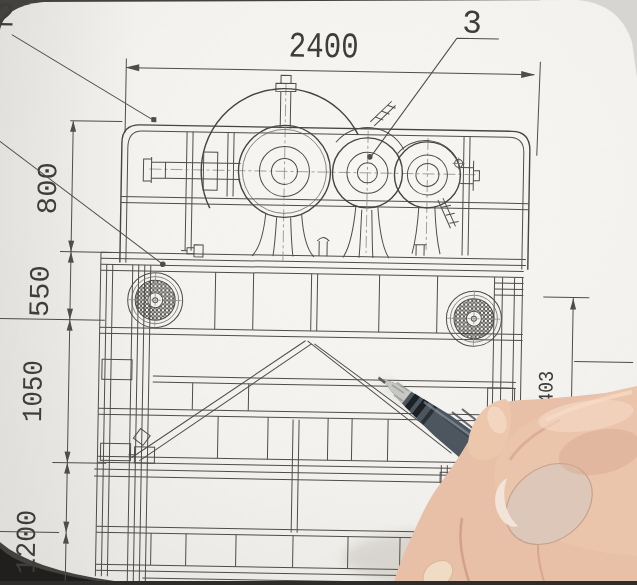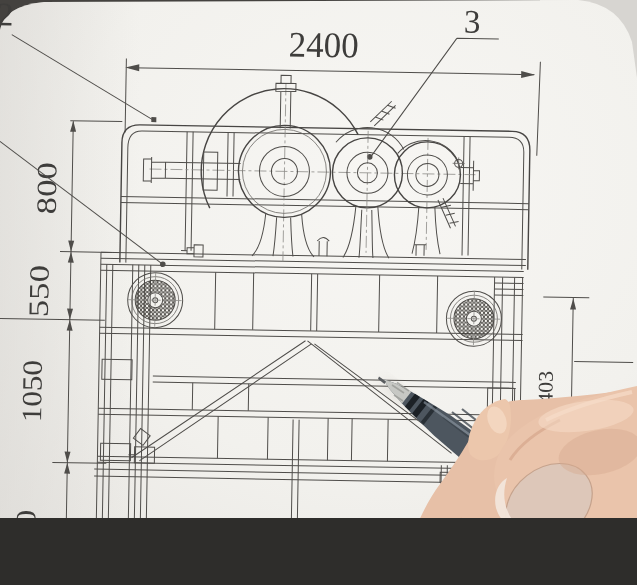--- a/index.html
+++ b/index.html
@@ -1,17 +1,17 @@
 <!DOCTYPE html>
 <html><head>
 <meta charset="utf-8">
 <style>
   html,body{margin:0;padding:0;background:#2e2d2b;}
-  .stage{position:relative;width:637px;height:518px;overflow:hidden;background:#44423f;
-         font-family:Liberation Serif, serif;}
+  .stage{position:relative;width:637px;height:581px;overflow:hidden;background:#44423f;
+         font-family:Liberation Mono, monospace;}
   svg{display:block}
   .ln{stroke:#4f4d4a;fill:none;stroke-width:1;}
   .lt{stroke:#6b6965;fill:none;stroke-width:.8;}
   .ln2{stroke:#474543;fill:none;stroke-width:1.4;}
   .cl{stroke:#8d8b87;fill:none;stroke-width:.8;stroke-dasharray:12 3 3 3;}
   .fil{fill:#4f4d4a;stroke:none;}
   .txt{fill:#3e3d3b;stroke:none;}
 </style>
 </head>
 <body>

